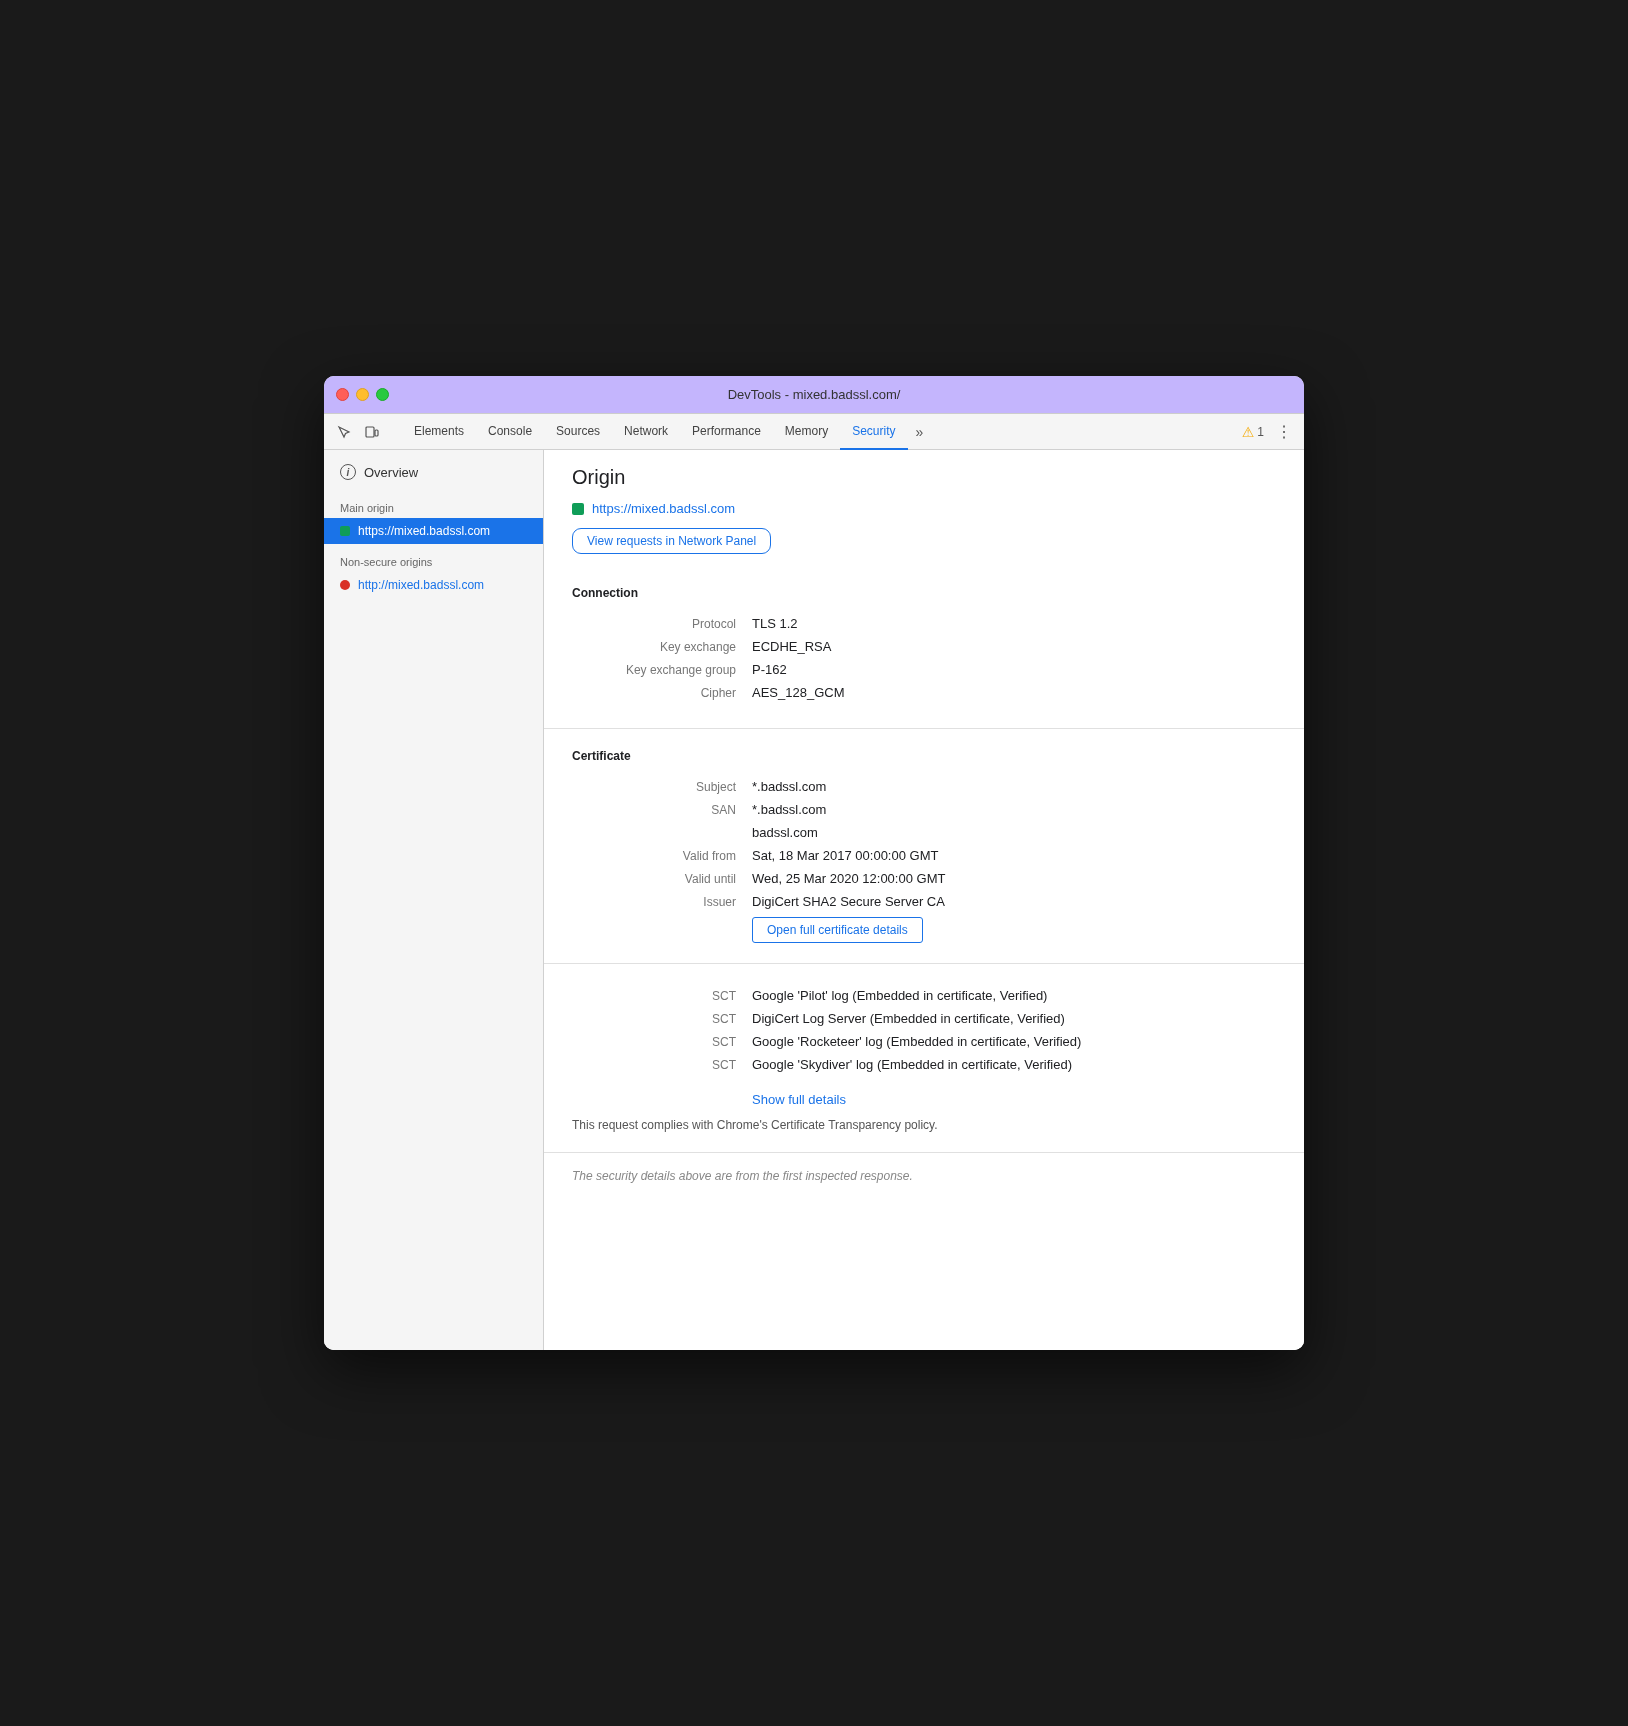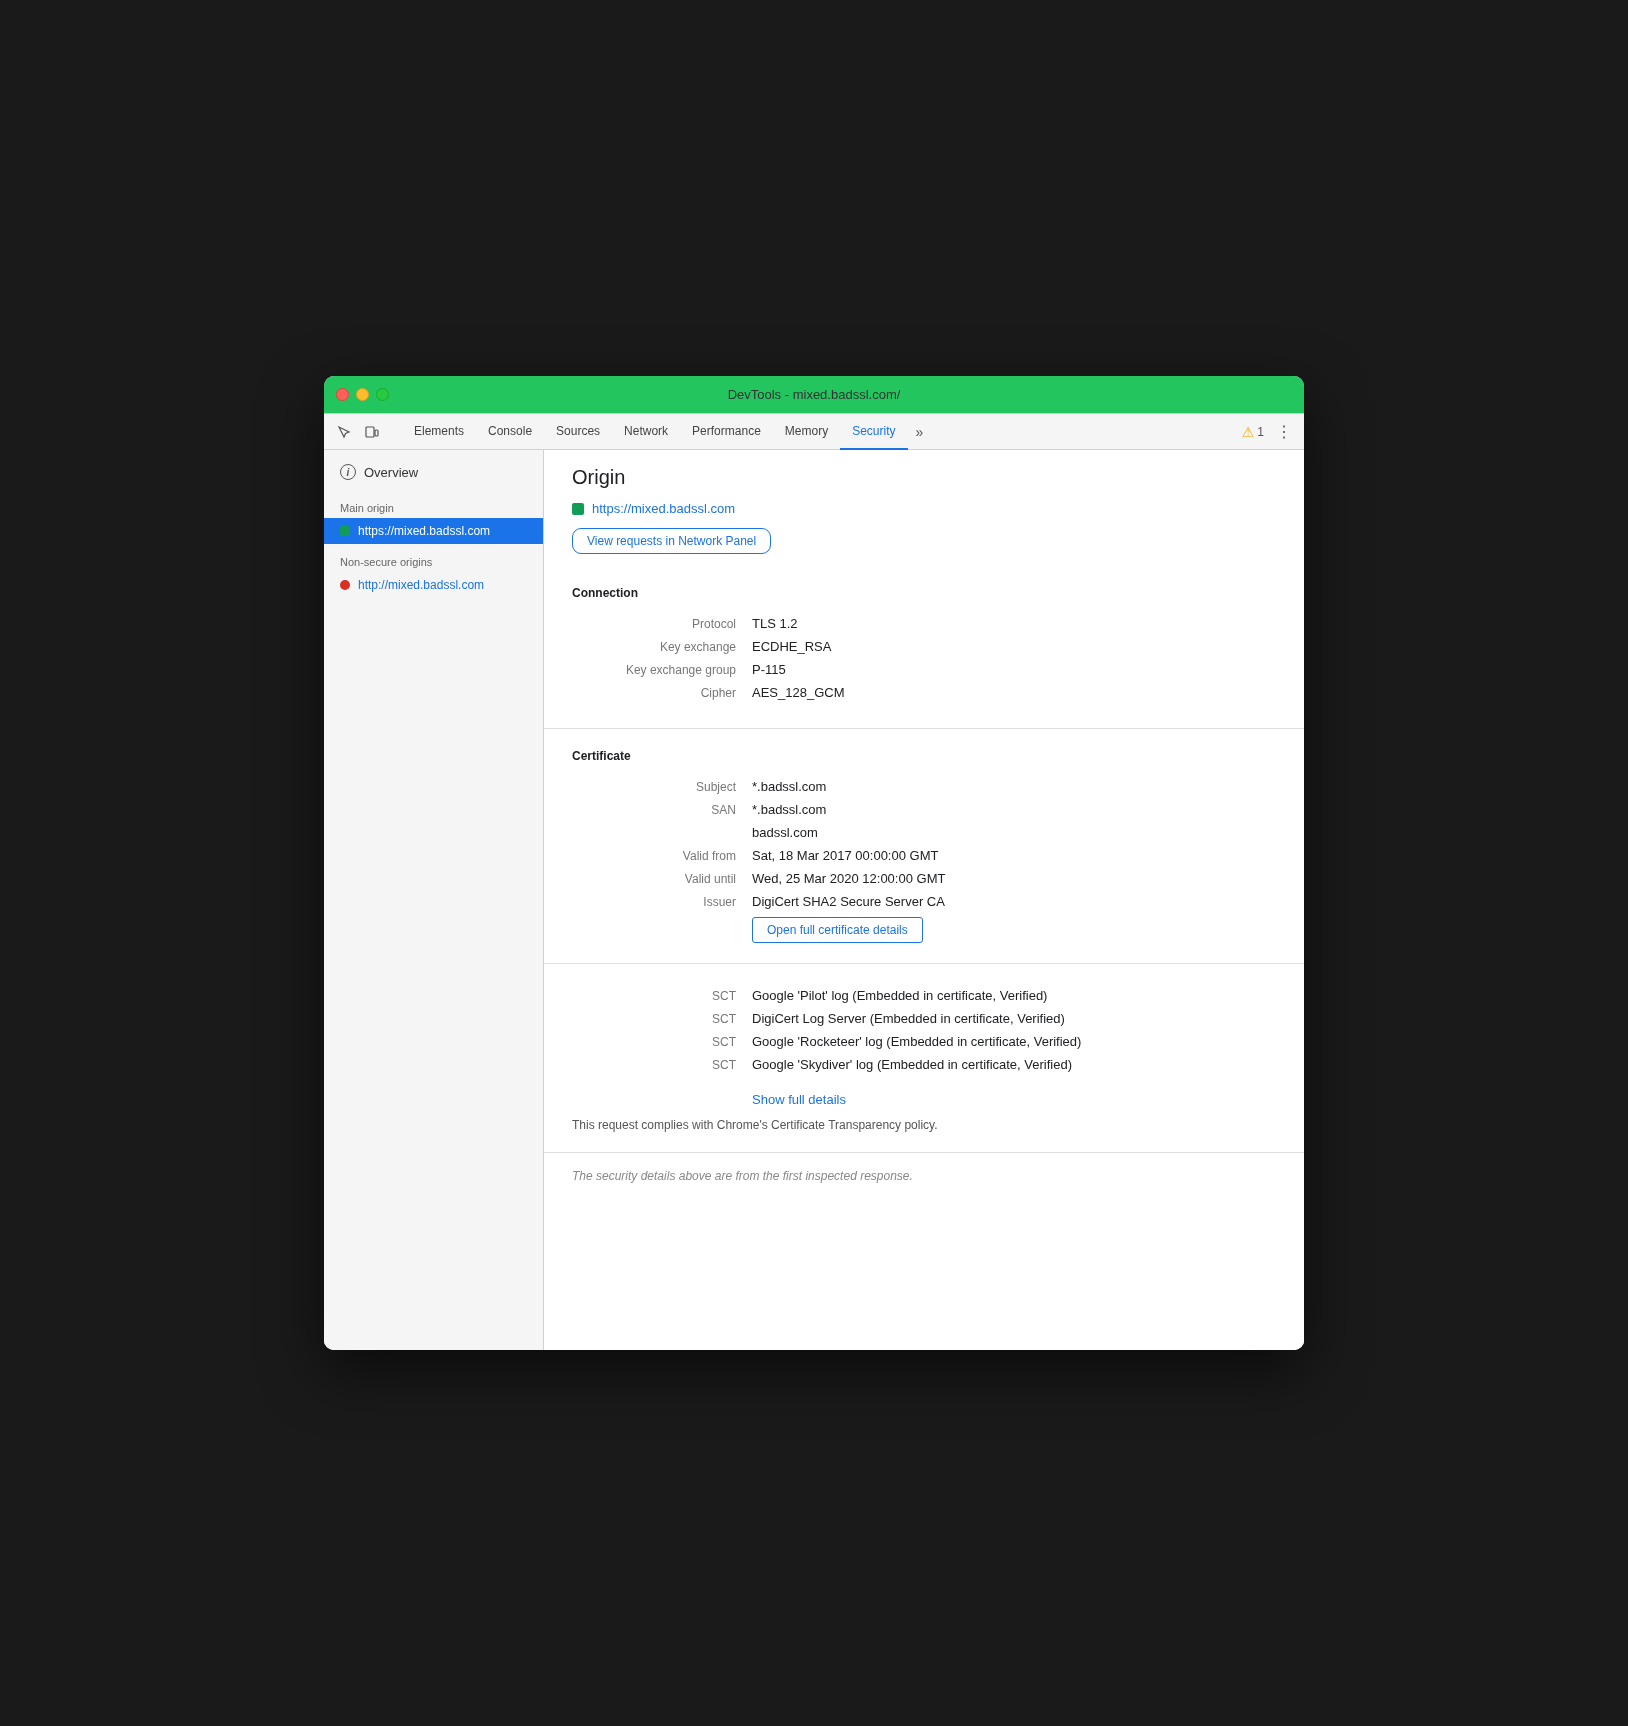--- a/index.html
+++ b/index.html
@@ -12,21 +12,21 @@
       font-family: -apple-system, BlinkMacSystemFont, 'Helvetica Neue', Arial, sans-serif;
     }
     .window {
       width: 980px;
       background: #f2f2f7;
       border-radius: 10px;
       box-shadow: 0 20px 60px rgba(0,0,0,0.6);
       overflow: hidden;
     }
     .title-bar {
-      background: #22c55e;
+      background: #c4b5fd;
       height: 38px;
       display: flex;
       align-items: center;
       justify-content: center;
       position: relative;
       border-bottom: 1px solid #ccc;
     }
     .traffic-lights {
       position: absolute;
       left: 12px;
@@ -392,21 +392,21 @@
           <div class="detail-row">
             <span class="detail-label">Protocol</span>
             <span class="detail-value">TLS 1.2</span>
           </div>
           <div class="detail-row">
             <span class="detail-label">Key exchange</span>
             <span class="detail-value">ECDHE_RSA</span>
           </div>
           <div class="detail-row">
             <span class="detail-label">Key exchange group</span>
-            <span class="detail-value">P-115</span>
+            <span class="detail-value">P-162</span>
           </div>
           <div class="detail-row">
             <span class="detail-label">Cipher</span>
             <span class="detail-value">AES_128_GCM</span>
           </div>
         </div>
       </div>
 
       <div class="content-section">
         <div class="section-title">Certificate</div>

